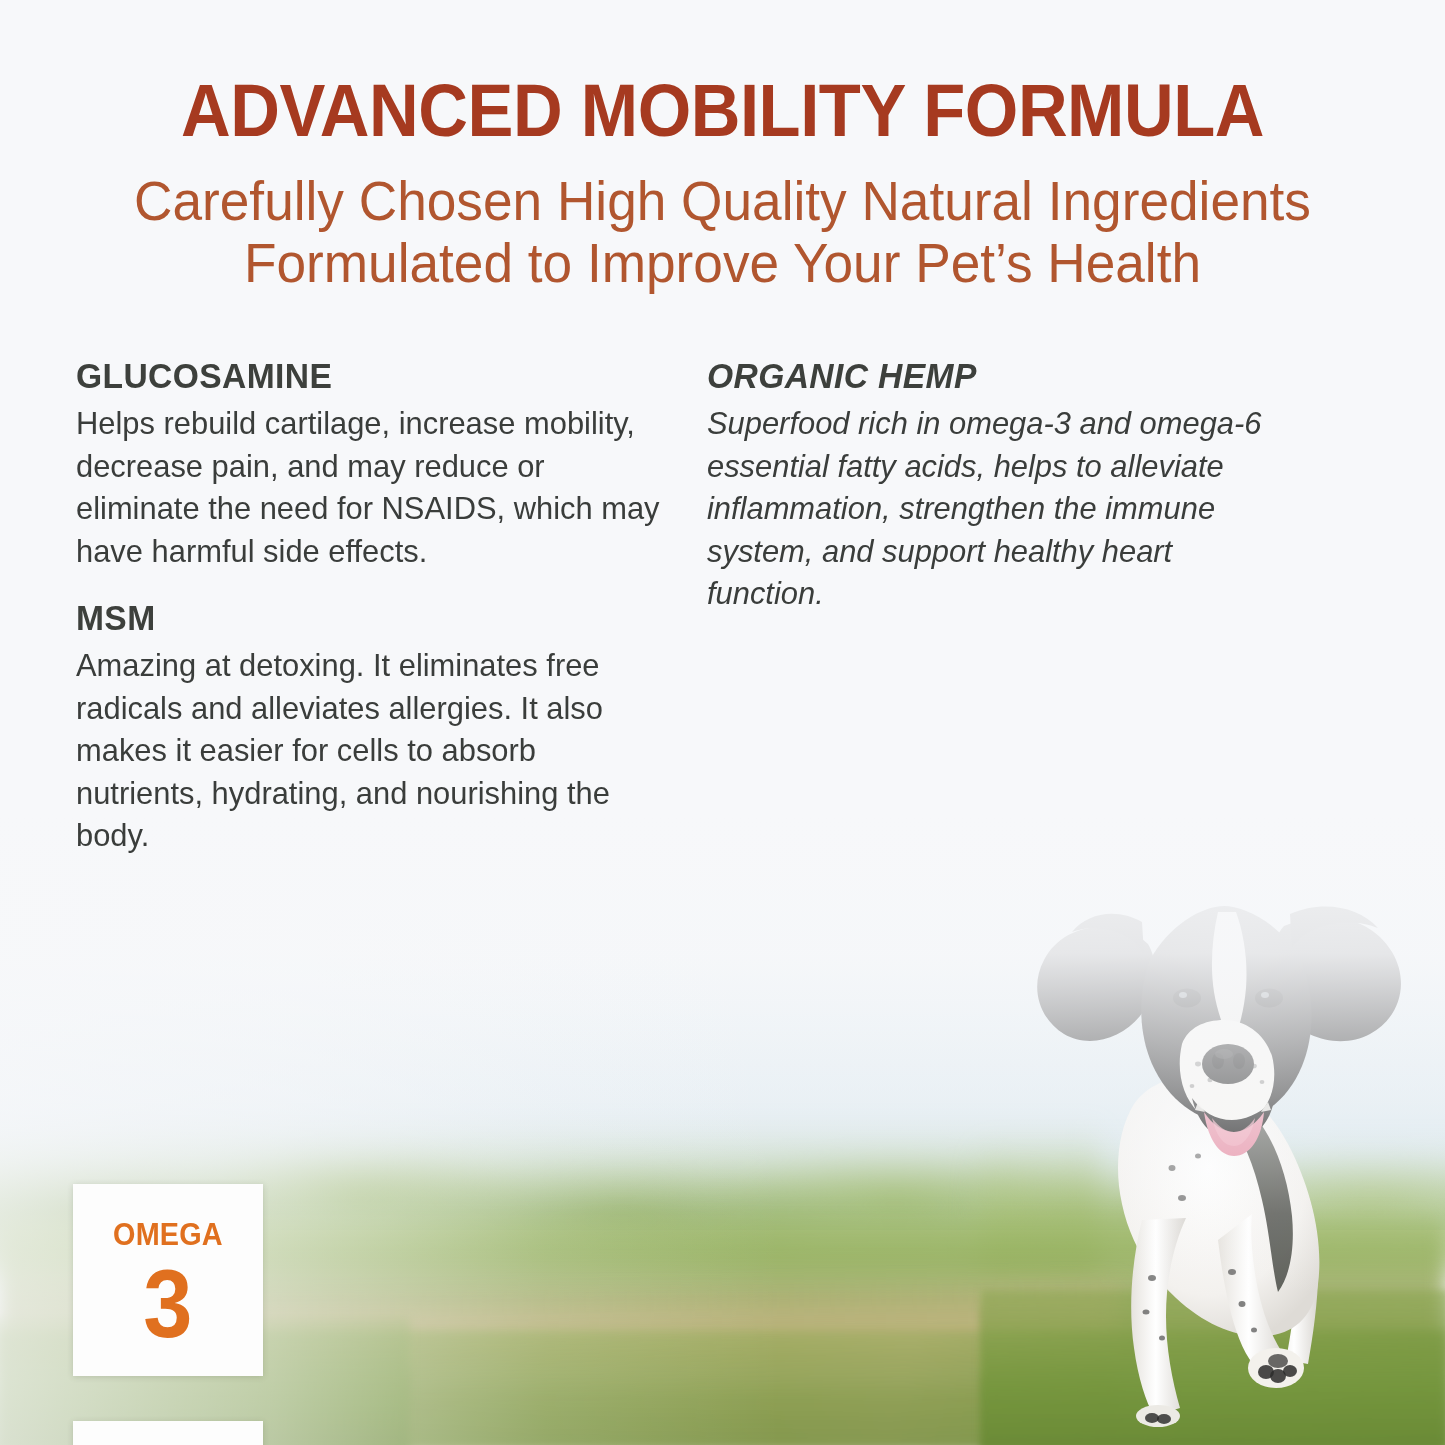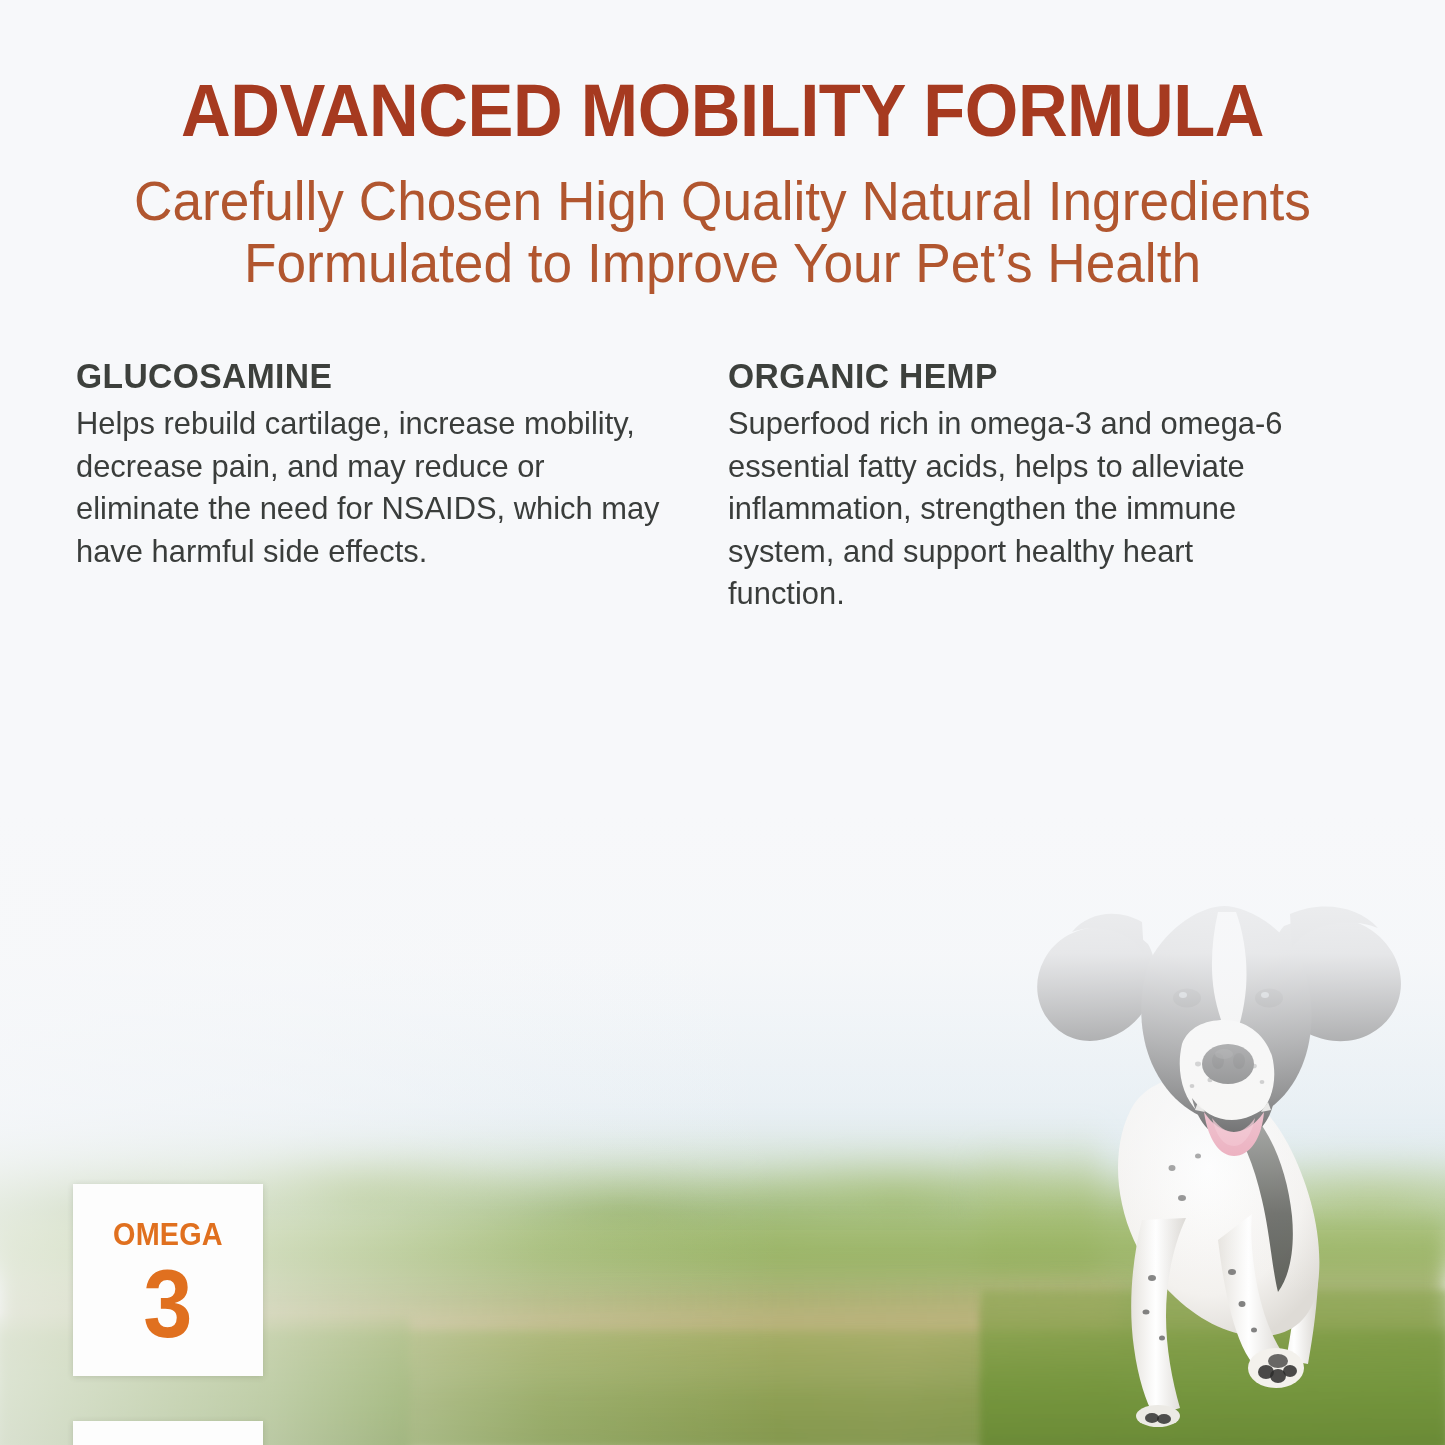--- a/index.html
+++ b/index.html
@@ -202,21 +202,21 @@
     left: 0;
     top: 344px;
     width: 100%;
     z-index: 5;
   }
   .col {
     position: absolute;
     top: 0;
   }
   .col-left  { left: 76px;  width: 610px; }
-  .col-right { left: 728px; width: 610px; }
+  .col-right { left: 707px; width: 610px; font-style: italic; }
 
   .ing { margin-bottom: 26px; margin-top: 12px; }
   .ing-name {
     font-family: "Liberation Sans Narrow", "Liberation Sans", sans-serif;
     font-weight: 700;
     font-size: 35px;
     letter-spacing: 0.4px;
     color: #3d403c;
     margin: 0 0 6px 0;
     transform: scaleX(0.96);
@@ -397,20 +397,24 @@
     </div>
   </div>
 
   <div class="cols">
 
     <div class="col col-left">
       <div class="ing">
         <h2 class="ing-name">GLUCOSAMINE</h2>
         <p class="ing-desc">Helps rebuild cartilage, increase mobility, decrease pain, and may reduce or eliminate the need for NSAIDS, which may have harmful side effects.</p>
       </div>
+      <div class="ing">
+        <h2 class="ing-name">MSM</h2>
+        <p class="ing-desc">Amazing at detoxing. It eliminates free radicals and alleviates allergies. It also makes it easier for cells to absorb nutrients, hydrating, and nourishing the body.</p>
+      </div>
     </div>
 
     <div class="col col-right">
       <div class="ing">
         <h2 class="ing-name">ORGANIC HEMP</h2>
         <p class="ing-desc">Superfood rich in omega-3 and omega-6 essential fatty acids, helps to alleviate inflammation, strengthen the immune system, and support healthy heart function.</p>
       </div>
     </div>
 
   </div>

